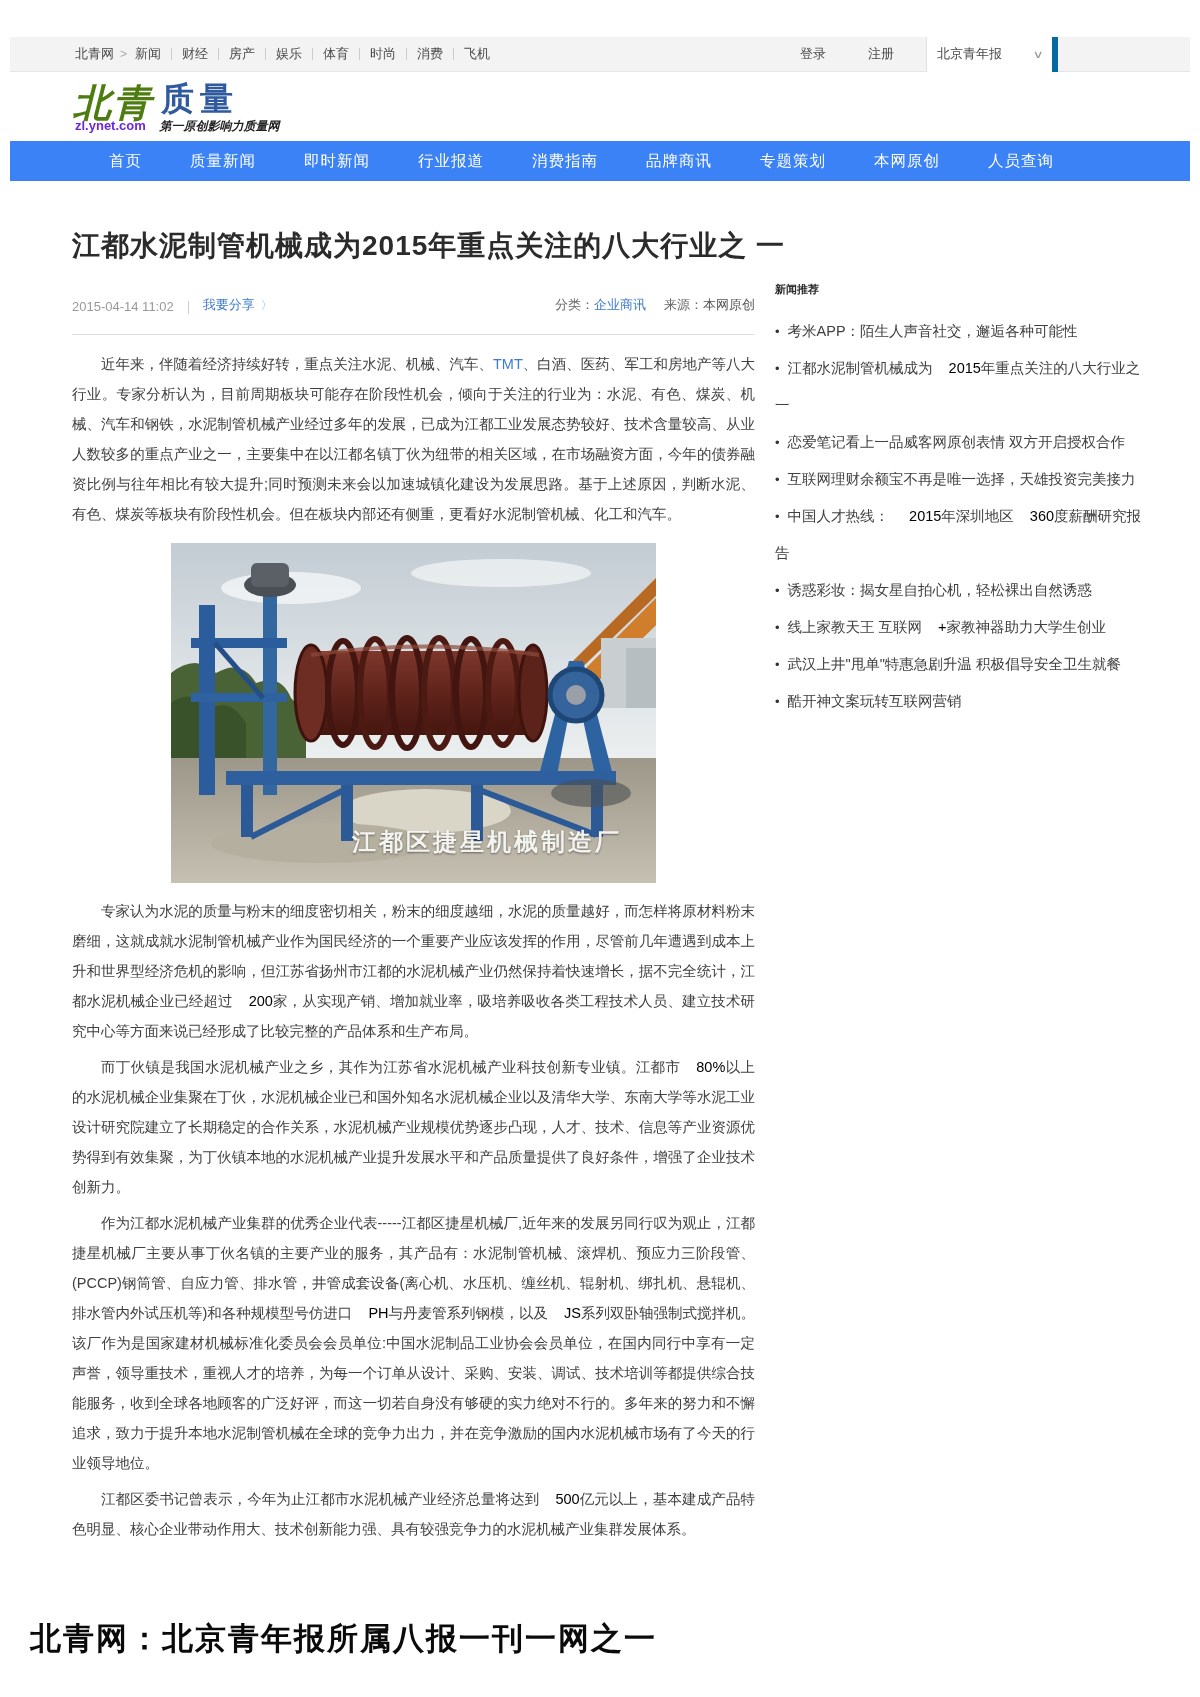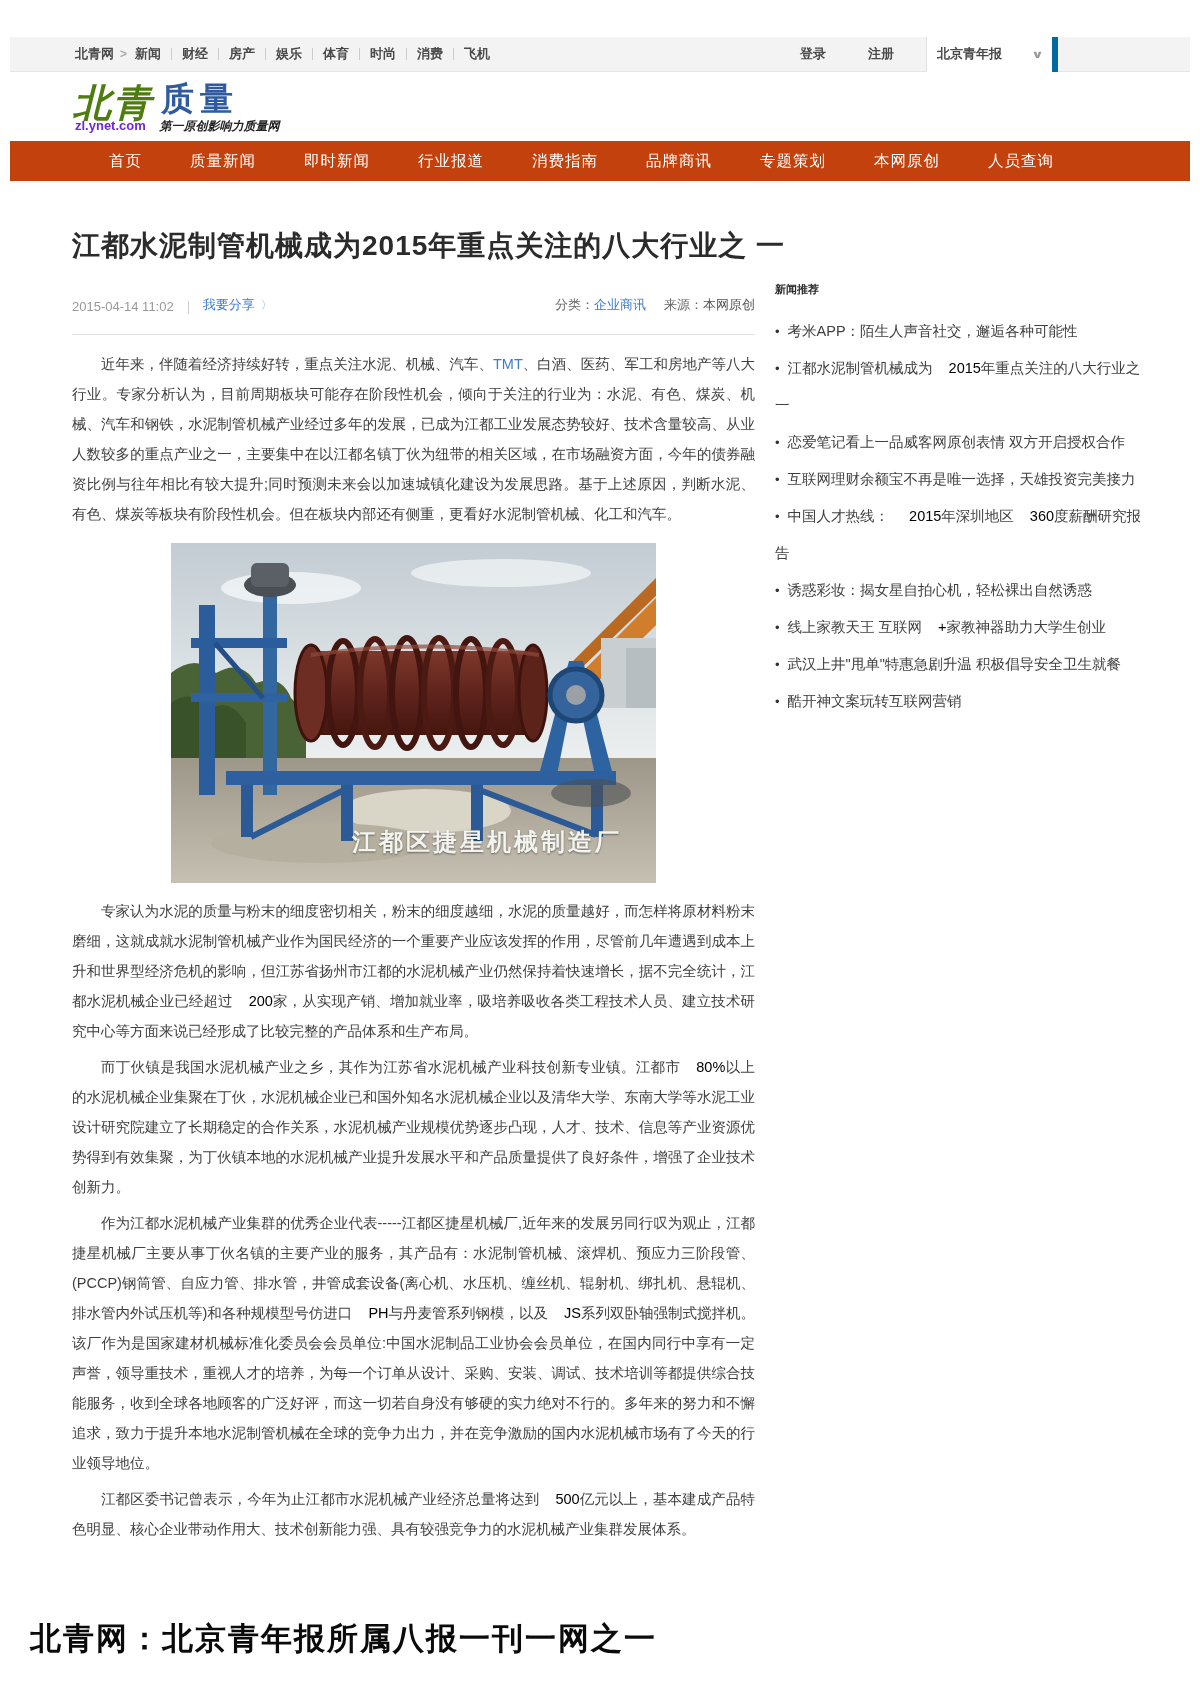--- a/index.html
+++ b/index.html
@@ -4,21 +4,21 @@
 <style>
   * { box-sizing: border-box; }
   html,body { margin:0; padding:0; background:#fff; }
   body { font-family:"Liberation Sans","DejaVu Sans",sans-serif; color:#404040; }
   .page { position:relative; width:1200px; height:1697px; margin:0 auto; overflow:hidden; background:#fff; }
   .inner { width:1180px; margin:0 auto; }
 
   
   .topbar-space { height:37px; }
   .topbar { height:35px; background:#f3f3f3; border-bottom:1px solid #e6e6e6;
-            display:flex; align-items:center; padding:0 0 0 65px; font-size:13px; color:#4a4a4a;font-weight:bold; }
+            display:flex; align-items:center; padding:0 0 0 65px; font-size:13px; color:#4a4a4a; }
   .topbar a { color:#4a4a4a; text-decoration:none; }
   .tb-links { display:flex; align-items:center; }
   .tb-brand { margin-right:6px; }
   .tb-gt { color:#aaa; margin-right:8px; font-size:12px; }
   .tb-sep { width:1px; height:12px; background:#ccc; margin:0 10px; }
   .tb-right { margin-left:auto; display:flex; align-items:center; height:100%; }
   .tb-login { margin-right:42px; }
   .tb-reg { margin-right:32px; }
   .tb-select { width:132px; height:35px; background:#fff; border-left:1px solid #e0e0e0; border-right:6px solid #0369a1;
                display:flex; align-items:center; padding:0 10px; margin-right:132px; }
@@ -28,21 +28,21 @@
   .logo-row { height:69px; padding-left:63px; position:relative; }
   .logo-cal { font-family:"DejaVu Serif","Liberation Serif",serif; font-style:italic; font-weight:bold;
               color:#4d7c0f; font-size:38px; line-height:62px; letter-spacing:2px; }
   .logo-suffix { font-family:"DejaVu Sans","Liberation Sans",sans-serif; font-weight:bold;
                  color:#2f5a9e; font-size:33px; letter-spacing:6px; vertical-align:6px; margin-left:8px; }
   .logo-sub { position:absolute; left:65px; top:46px; font-size:13px; }
   .logo-domain { color:#6d28d9; font-weight:bold; margin-right:10px; }
   .logo-slogan { font-family:"DejaVu Serif","Liberation Serif",serif; font-style:italic; font-weight:bold; color:#222; font-size:12px; }
 
   
-  .mainnav { height:40px; background:#c2410c; display:flex; align-items:center; padding-left:75px; }
+  .mainnav { height:40px; background:#3b82f6; display:flex; align-items:center; padding-left:75px; }
   .nav-item { color:#fff; font-size:15.5px; text-decoration:none; padding:0 24px; letter-spacing:1px; }
 
   
   .content { display:flex; padding:45px 40px 0 62px; align-items:flex-start; }
   .article { width:683px; flex:none; position:relative; z-index:2; }
   .sidebar { width:375px; flex:none; margin-left:20px; padding-top:56px; }
 
   .art-title { font-size:28px; font-weight:bold; color:#2b2b2b; line-height:40px; margin:0;
                white-space:nowrap; width:max-content; letter-spacing:1px; }
   .meta { display:flex; align-items:flex-end; margin-top:30px; font-size:13px; color:#999; }

